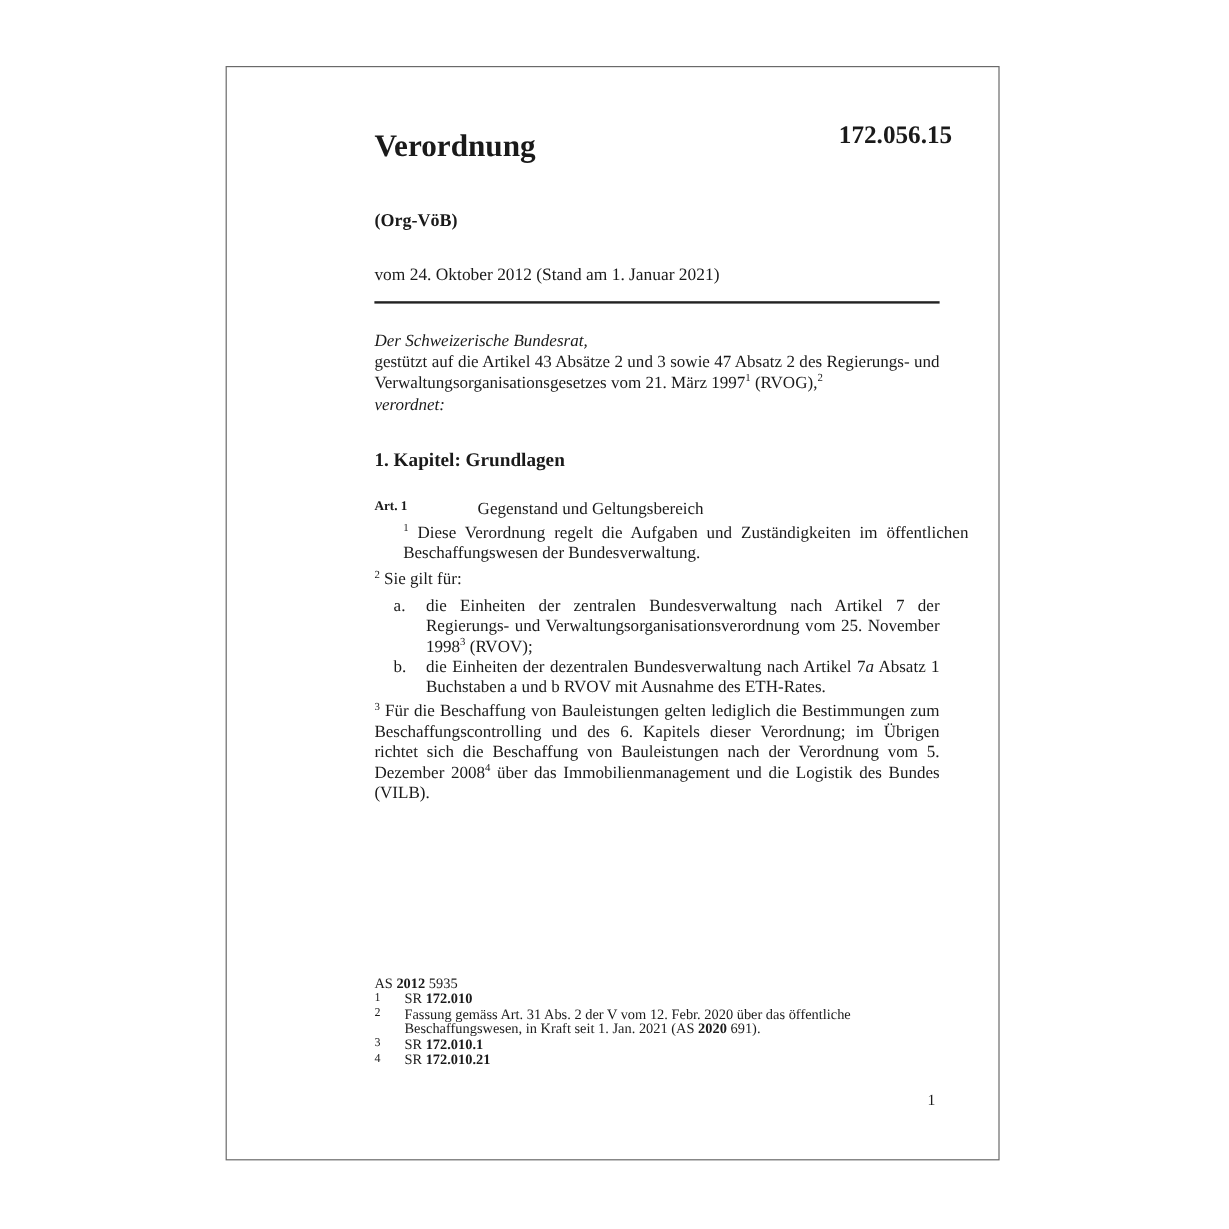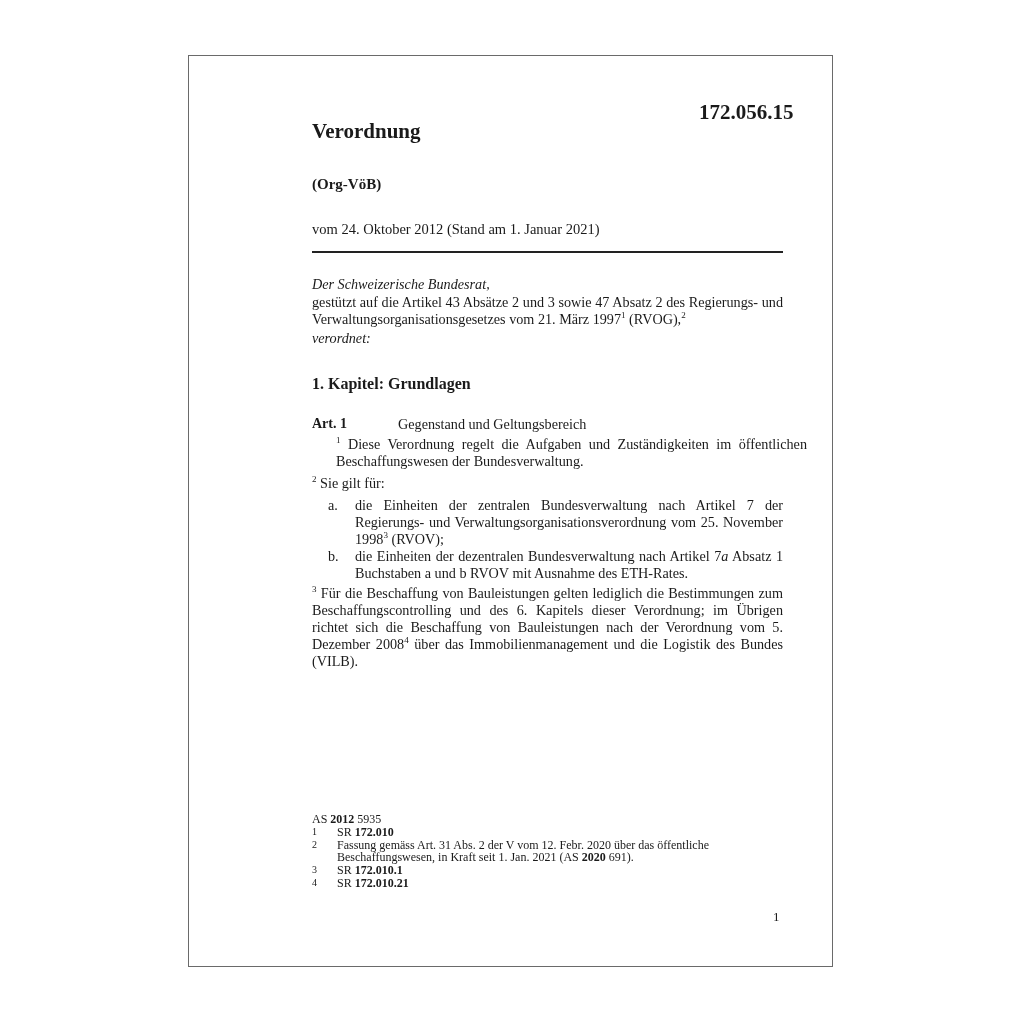--- a/index.html
+++ b/index.html
@@ -6,31 +6,31 @@
   body {
     width:1024px; height:1024px; background:#ffffff; position:relative; overflow:hidden;
     font-family:"Liberation Serif", "DejaVu Serif", serif; color:#1a1a1a;
   }
   .page {
     position:absolute; left:188px; top:55px; width:645px; height:912px;
     border:1.5px solid #6a6a6a; box-sizing:border-box; background:#fff;
   }
   .abs { position:absolute; }
   .sr-number { left:699px; top:100px; font-weight:bold; font-size:21px; }
-  .title { left:312px; top:121px; font-weight:bold; font-size:21px; line-height:21px; width:480px; }
+  .title { left:312px; top:111px; font-weight:bold; font-size:26px; line-height:21px; width:480px; }
   .abbr { left:312px; top:176px; font-weight:bold; font-size:15px; }
   .date { left:312px; top:221px; font-size:14.5px; }
   .rule { left:312px; top:251px; width:471px; height:2px; background:#222; }
   .body14 { font-size:14.2px; line-height:17px; }
   .italic { font-style:italic; }
   .intro1 { left:312px; top:276px; }
   .intro2 { left:312px; top:294px; width:471px; text-align:justify; }
   .intro3 { left:312px; top:330px; }
   .chapter { left:312px; top:375px; font-weight:bold; font-size:16px;text-align:center; }
-  .art-label { left:312px; top:416px; font-weight:bold; font-size:14px; }
+  .art-label { left:312px; top:416px; font-weight:bold; font-size:11px; }
   .art-title { left:398px; top:416px; font-size:14.2px; }
   .para { left:312px; width:471px; text-align:justify; text-align-last:left; }
   .p1 { top:436px;margin-left:24px; }
   .p2 { top:475px; }
   .li-letter { left:328px; font-size:14.2px; }
   .li-text { left:355px; width:428px; text-align:justify; text-align-last:left; }
   .la { top:497px; } .lb { top:548px; }
   .p3 { top:585px; }
   sup { font-size:9px; vertical-align:super; line-height:0; }
   .foot { font-size:12px; line-height:12px; }

